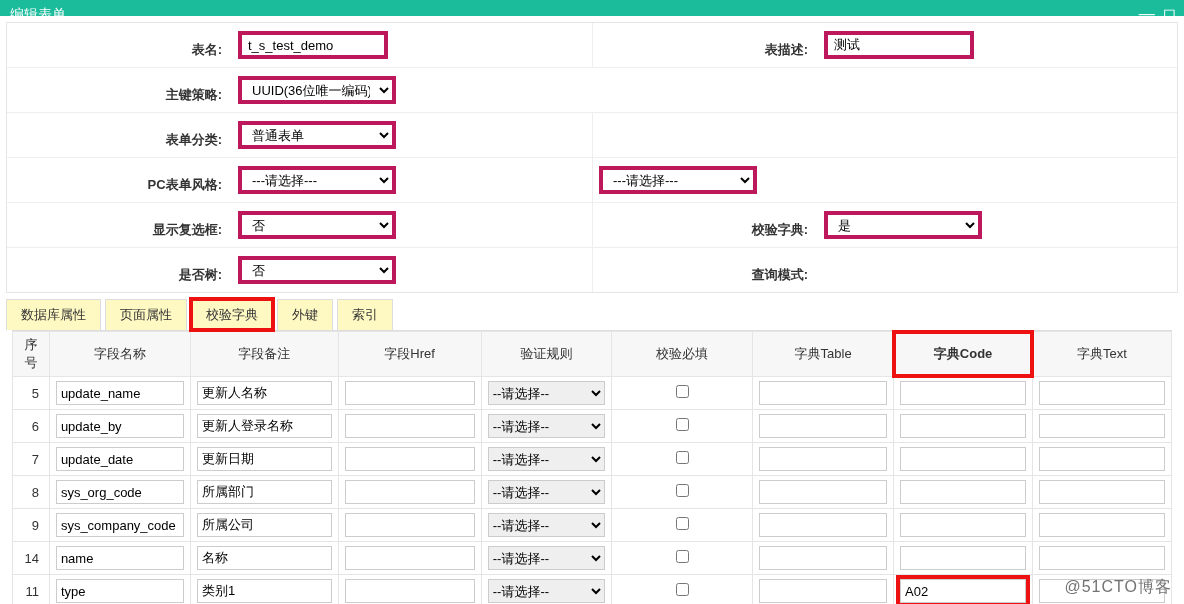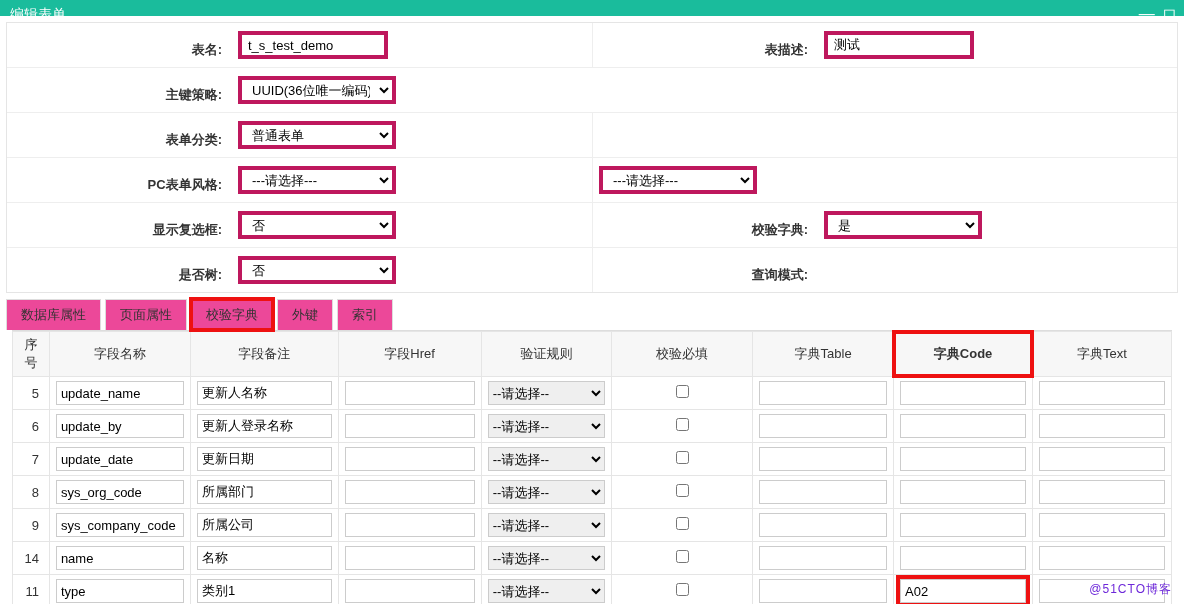--- a/index.html
+++ b/index.html
@@ -16,21 +16,21 @@
 .form-cell.full { width: 100%; }
 .form-label { width: 225px; text-align: right; padding-right: 10px; font-weight: bold; color: #333; }
 .form-control { margin-left: 6px; }
 .form-control input[type="text"], .form-control select {
   border: 4px solid #be185d; height: 28px; padding: 2px 6px; font-size: 13px; background: #fff;
 }
 .form-control input[type="text"] { width: 150px; }
 .form-control select { width: 158px; }
 .tabs-wrap { margin: 0 6px; }
 .tabs { display: flex; }
-.tab { border: 1px solid #ddd; border-bottom: none; padding: 6px 14px; margin-right: 4px; background: #ec4899; cursor: pointer; position: relative; }
+.tab { border: 1px solid #ddd; border-bottom: none; padding: 6px 14px; margin-right: 4px; background: #fef9c3; cursor: pointer; position: relative; }
 .tab.highlight-red { outline: 4px solid #e11; outline-offset: -2px; }
 .table-wrap { margin: 0 6px 6px 6px; border-top: 1px solid #ddd; }
 table { border-collapse: collapse; width: 100%; table-layout: fixed; }
 th, td { border: 1px solid #e5e5e5; padding: 4px 6px; text-align: left; height: 32px; vertical-align: middle; }
 th { background: #f7f7f7; font-weight: normal; color: #333; text-align: center; }
 th.highlight-red { position: relative; font-weight: bold; }
 th.highlight-red::after { content:""; position:absolute; inset:-2px; border:4px solid #e11; pointer-events:none; }
 td.idx { text-align: right; width: 34px; padding-right: 10px; }
 td input[type="text"] { width: 100%; border: 1px solid #ccc; height: 24px; padding: 2px 4px; font-size: 13px; }
 td select { width: 100%; border: 1px solid #ccc; height: 24px; font-size: 13px; }
@@ -39,21 +39,21 @@
 td .cell-wrap.highlight-red::after { content:""; position:absolute; inset:-4px; border:4px solid #e11; pointer-events:none; }
 col.c-idx { width: 34px; }
 col.c-name { width: 130px; }
 col.c-remark { width: 136px; }
 col.c-href { width: 132px; }
 col.c-rule { width: 120px; }
 col.c-req { width: 130px; }
 col.c-table { width: 130px; }
 col.c-code { width: 128px; }
 col.c-text { width: 128px; }
-.watermark { position: absolute; right: 12px; bottom: 6px; color: #6d28d9; font-size: 12px; letter-spacing: 1px; pointer-events: none; margin-left: 22px; }
+.watermark { position: absolute; right: 12px; bottom: 6px; color: #737373; font-size: 16px; letter-spacing: 1px; pointer-events: none; margin-left: 22px; }
 </style>
 </head>
 <body>
 
 <div class="titlebar">
   <span>编辑表单</span>
   <div class="controls">
     <span>—</span>
     <span>◻</span>
   </div>

